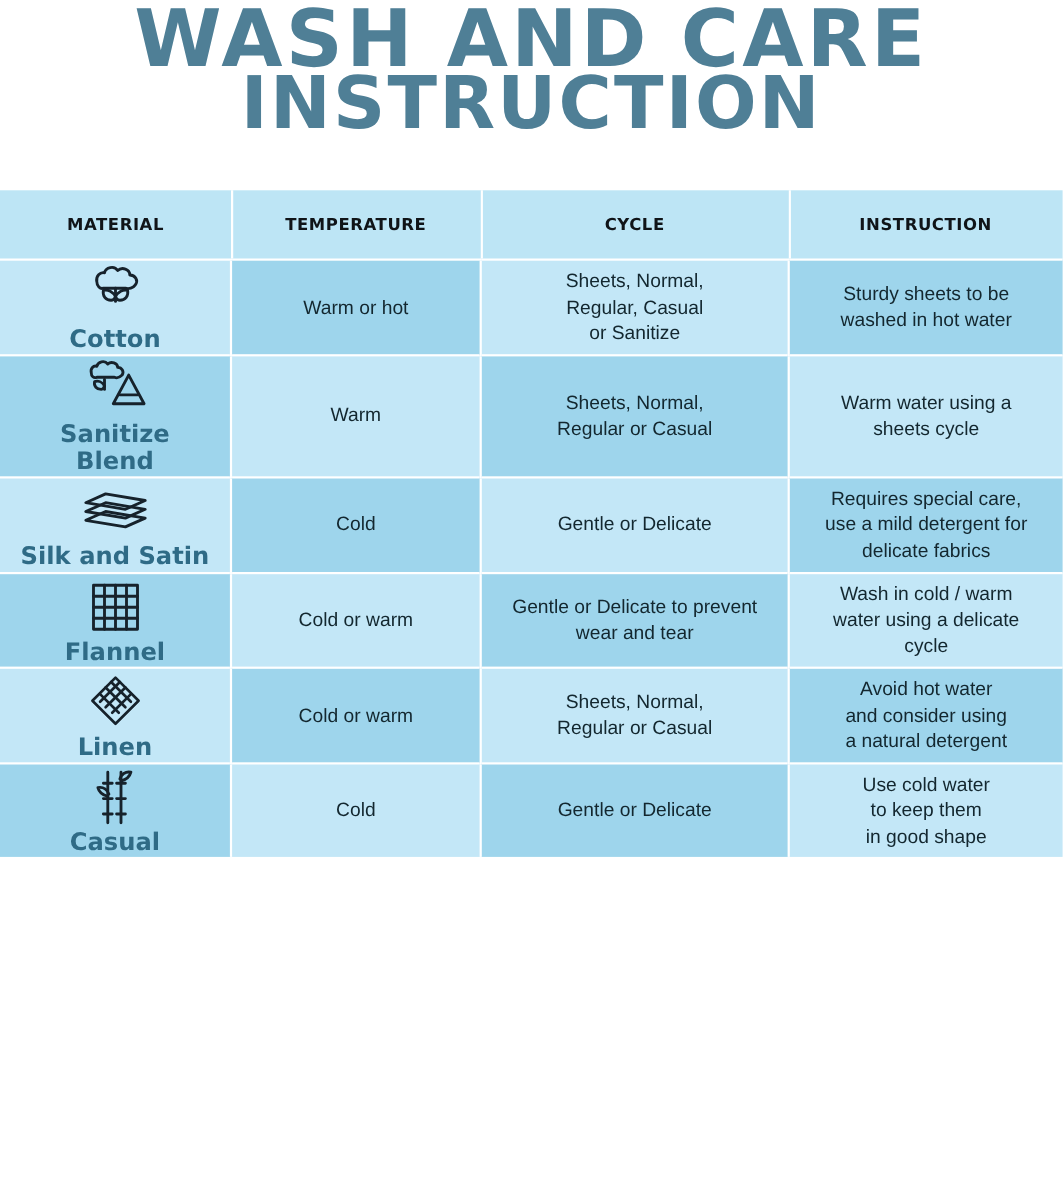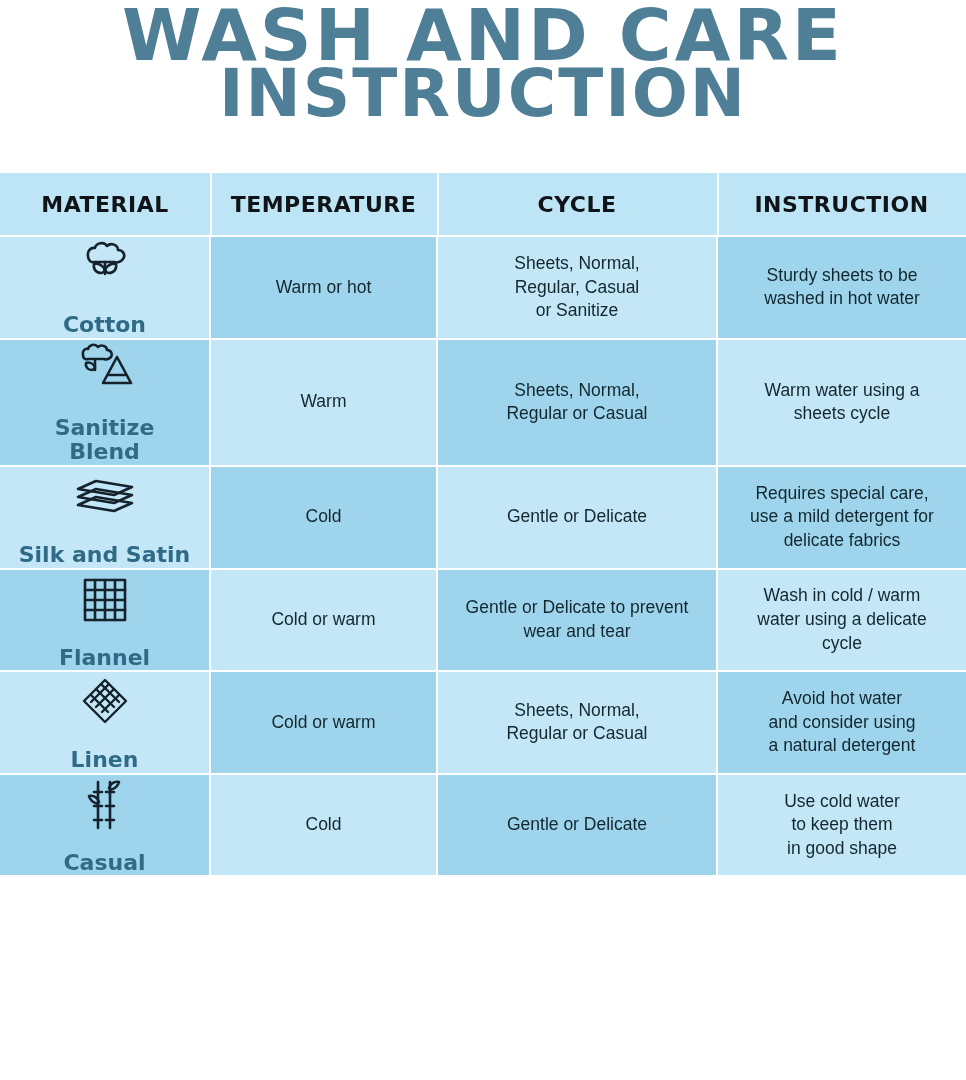--- a/index.html
+++ b/index.html
@@ -63,21 +63,21 @@
     vertical-align: middle;
     text-align: center;
   }
 
   
   .hdr td {
     height: 62px;
     background: #bde5f5;
     font-family: "DejaVu Sans", sans-serif;
     font-weight: 700;
-    font-size: 22px;
+    font-size: 15px;
     color: #101418;
     letter-spacing: 0.5px;
   }
   .hdr td.col-sep {
     box-shadow: inset 2px 0 0 #ffffff;
   }
 
   
   .row td {
     border-top: 2px solid #ffffff;
@@ -91,21 +91,21 @@
   .cell-material {
     padding: 10px 6px 14px 6px;
   }
   .icon-wrap {
     height: 60px;
     display: flex;
     align-items: center;
     justify-content: center;
   }
   .material-label {
-    margin-top: 16px;
+    margin-top: 0;
     font-family: "DejaVu Sans", sans-serif;
     font-weight: 700;
     font-size: 22px;
     color: #2f6b86;
     line-height: 1.12;
   }
 
   .cell-text {
     font-family: "Liberation Sans", sans-serif;
     font-size: 17.5px;

